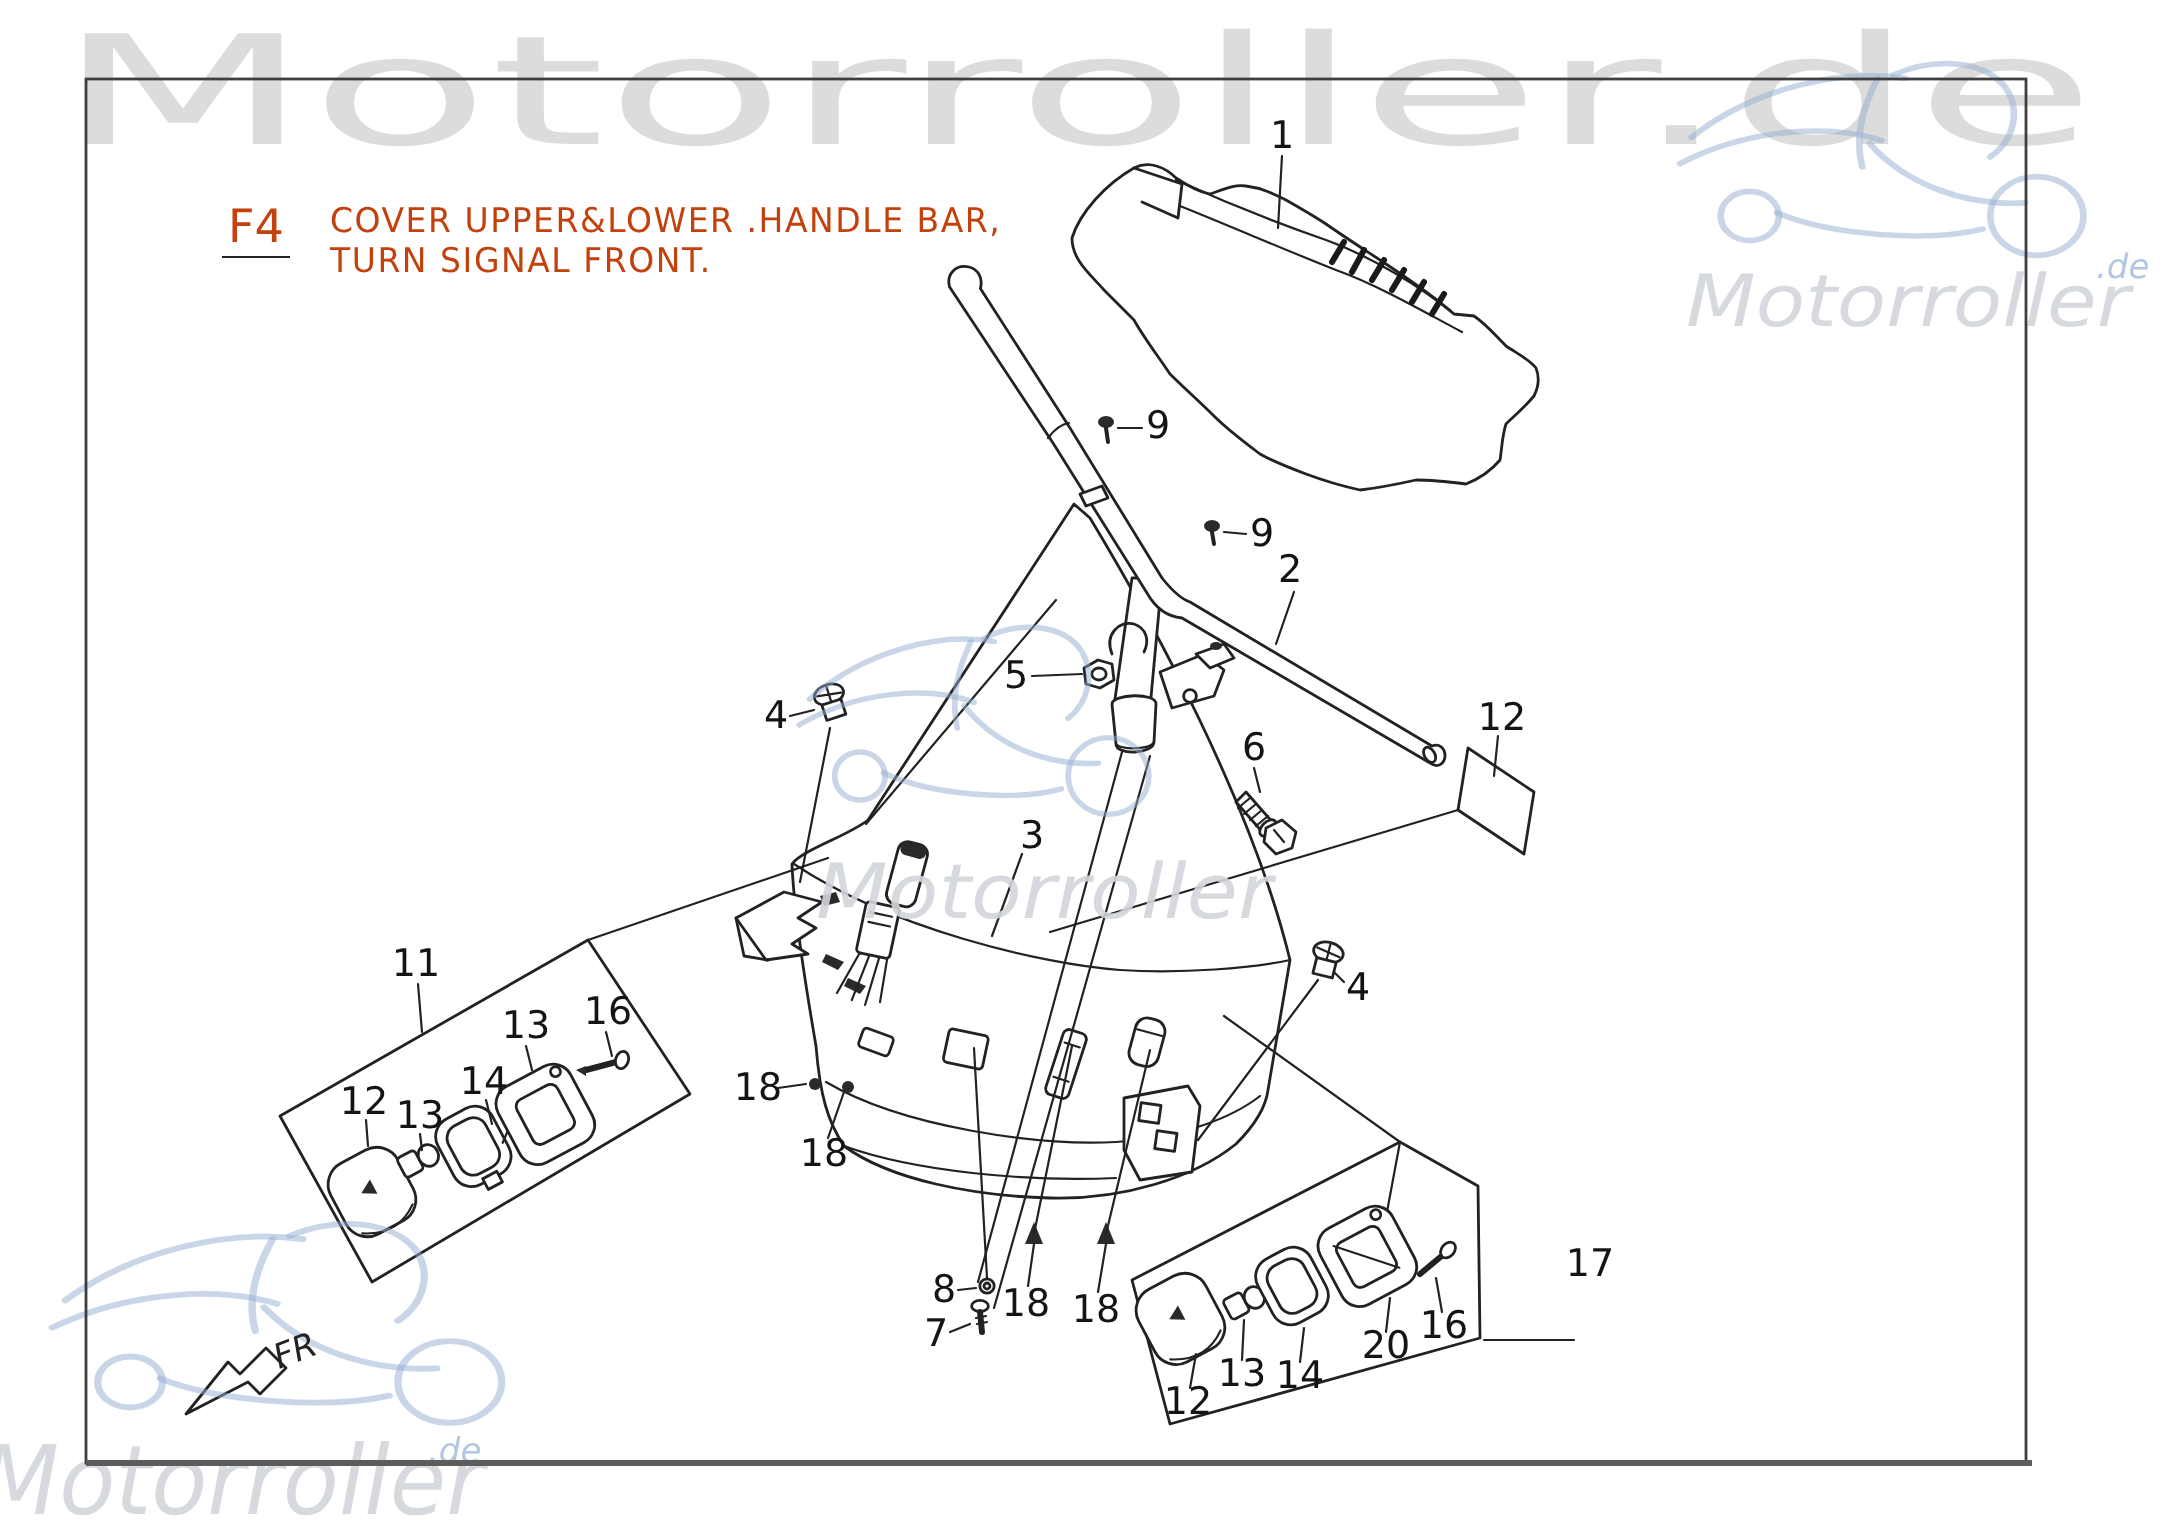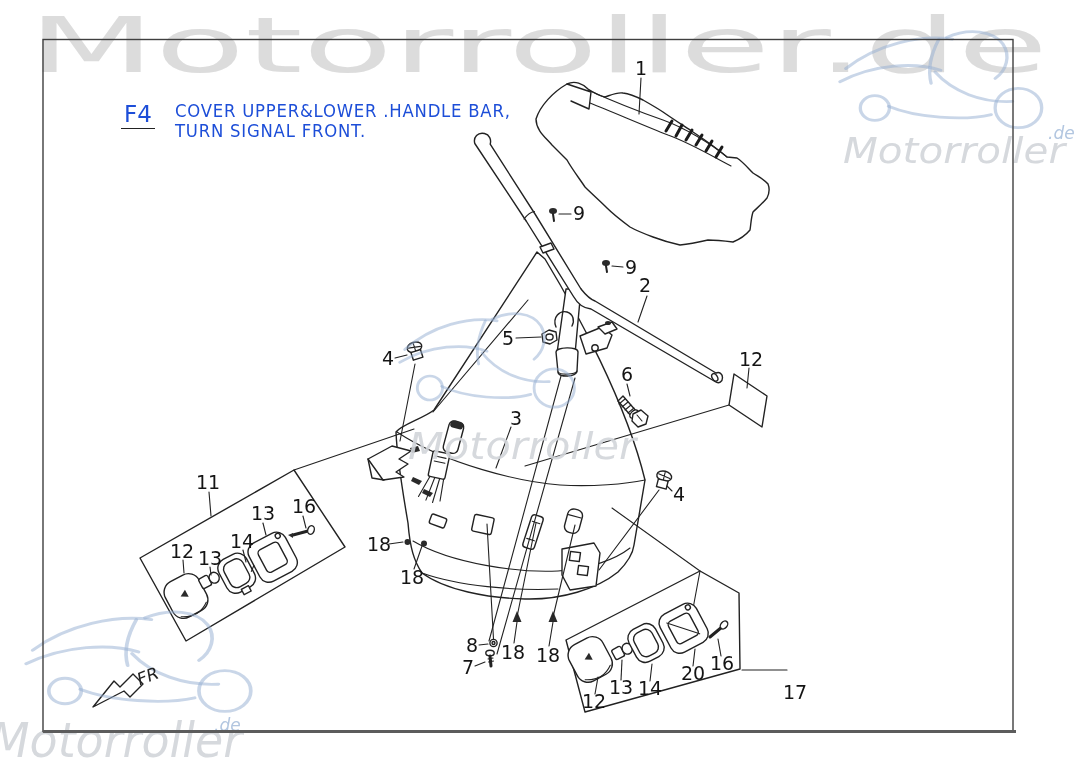--- a/index.html
+++ b/index.html
@@ -6,21 +6,21 @@
   .stage{position:relative;width:1085px;height:768px;background:#fff;overflow:hidden;
          font-family:"Liberation Sans",sans-serif;}
   svg{position:absolute;left:0;top:0;}
   .art{stroke:#222;fill:none;stroke-width:1.4;stroke-linecap:round;stroke-linejoin:round;}
   .thin{stroke-width:1.1;}
   .wfill{fill:#ffffff;}
   .dk{fill:#2a2a2a;stroke:none;}
   #labels{position:absolute;left:0;top:0;width:100%;height:100%;}
   .plabel{position:absolute;transform:translate(-50%,-50%);
           font:400 19px "DejaVu Sans",sans-serif;color:#141414;white-space:nowrap;}
-  .titleblock{position:absolute;left:121px;top:101px;display:flex;gap:20px;color:#1d4ed8;}
+  .titleblock{position:absolute;left:111px;top:101px;display:flex;gap:20px;color:#c2410c;}
   .fcode{font:400 23px "DejaVu Sans",sans-serif;border-bottom:1.6px solid #222;
          padding:0 3px 1px 3px;height:26px;}
   .tlines{font:400 17px "DejaVu Sans",sans-serif;letter-spacing:.8px;line-height:20px;
           transform:scaleX(.97);transform-origin:left top;}
   #fr-label{position:absolute;left:137px;top:666px;font:italic 400 17px "DejaVu Sans",sans-serif;
             color:#222;transform:rotate(-21deg);}
   .wm-top{fill:#d7d7d7;font-family:"DejaVu Sans",sans-serif;font-size:76px;opacity:.85;}
   .wm-it{fill:#d2d5da;font-family:"DejaVu Sans",sans-serif;font-style:italic;opacity:.9;}
   .wm-tld{fill:#b2c6e0;font-family:"DejaVu Sans",sans-serif;font-style:italic;}
 </style>
@@ -337,16 +337,16 @@
       <span class="plabel" style="left: 412px; top: 577px;">18</span>
       <span class="plabel" style="left: 513px; top: 652px;">18</span>
       <span class="plabel" style="left: 548px; top: 655px;">18</span>
       <span class="plabel" style="left: 472px; top: 645px;">8</span>
       <span class="plabel" style="left: 468px; top: 667px;">7</span>
       <span class="plabel" style="left: 594px; top: 701px;">12</span>
       <span class="plabel" style="left: 621px; top: 687px;">13</span>
       <span class="plabel" style="left: 650px; top: 688px;">14</span>
       <span class="plabel" style="left: 693px; top: 673px;">20</span>
       <span class="plabel" style="left: 722px; top: 663px;">16</span>
-      <span class="plabel" style="left: 795px; top: 692px;">17</span>
+      <span class="plabel" style="left: 795px; top: 632px;">17</span>
     </div>
 
 </div>
 
 </body></html>

